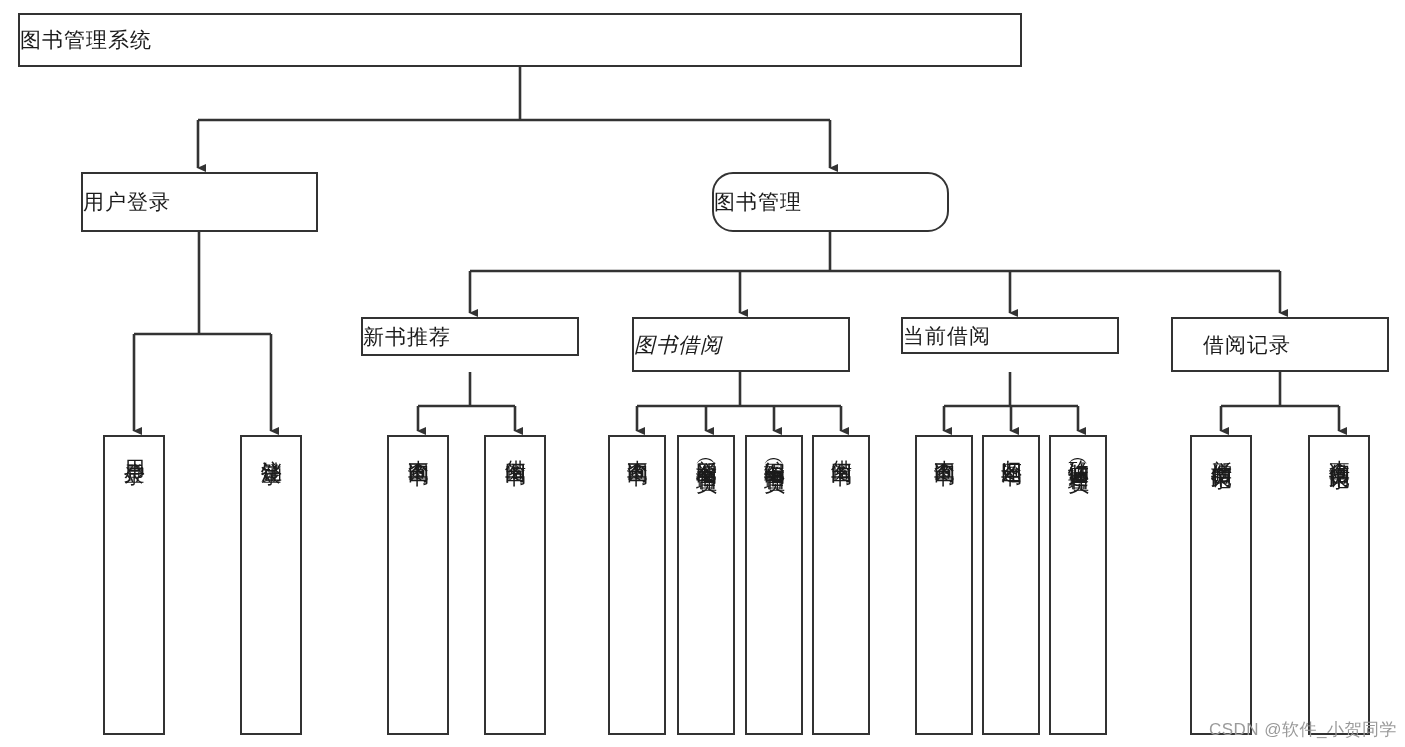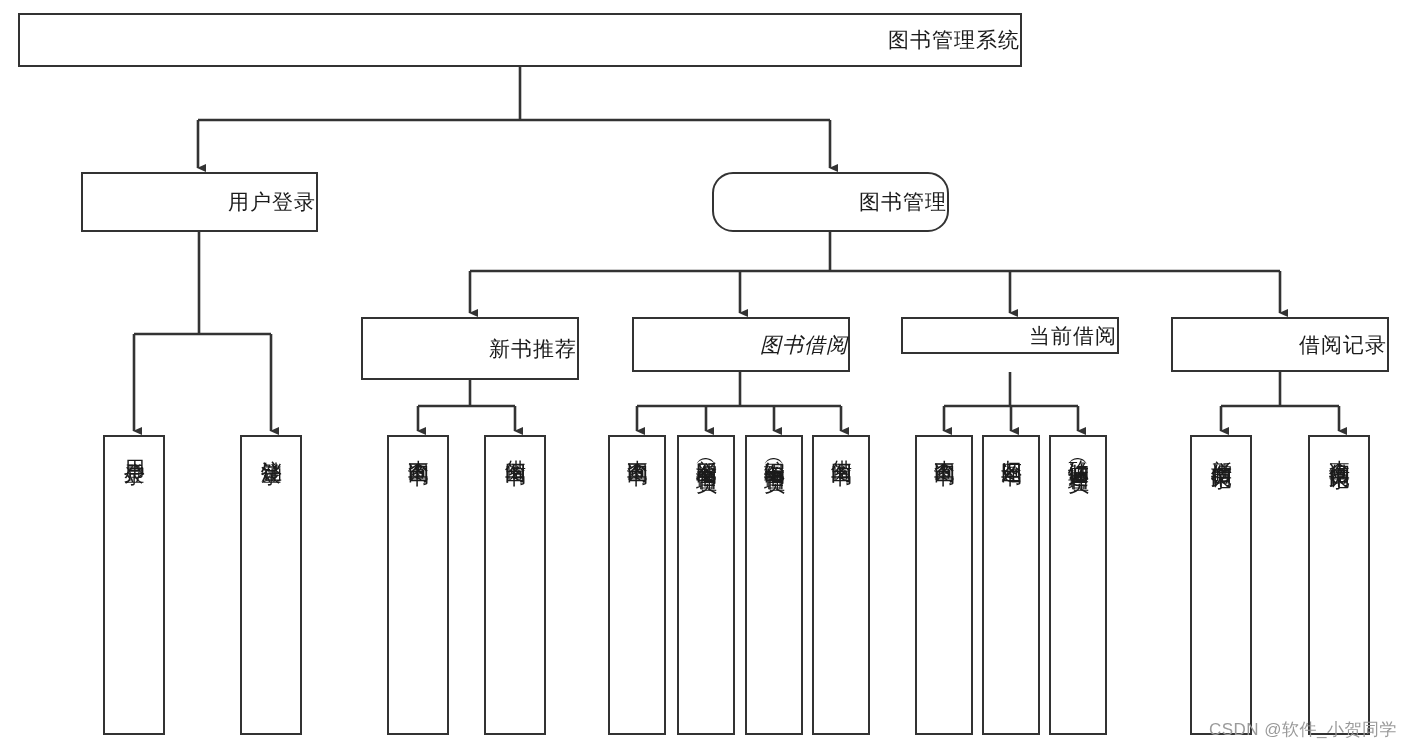--- a/index.html
+++ b/index.html
@@ -25,21 +25,21 @@
     height: 747px;
     pointer-events: none;
   }
   .node {
     position: absolute;
     box-sizing: border-box;
     background: #ffffff;
     border: 2px solid #333333;
     display: flex;
     align-items: center;
-    justify-content: flex-end;
+    justify-content: flex-start;
     color: #1b1b1b;
   }
   .node.horizontal {
     font-size: 21px;
     letter-spacing: 1px;
   }
   .node.vertical {
     align-items: flex-start;
     justify-content: center;
     padding-top: 6px;
@@ -124,30 +124,30 @@
     <span>图书管理系统</span>
   </div>
 
   <div class="node horizontal" style="left:81px; top:172px; width:237px; height:60px;">
     <span>用户登录</span>
   </div>
   <div class="node horizontal" style="left:712px; top:172px; width:237px; height:60px;border-radius:21px;">
     <span>图书管理</span>
   </div>
 
-  <div class="node horizontal" style="left:361px; top:317px; width:218px; height:63px;">
+  <div class="node horizontal" style="left:361px; top:317px; width:218px; height:39px;">
     <span>新书推荐</span>
   </div>
   <div class="node horizontal" style="left:632px; top:317px; width:218px; height:55px;font-style:italic;">
     <span>图书借阅</span>
   </div>
   <div class="node horizontal" style="left:901px; top:317px; width:218px; height:37px;">
     <span>当前借阅</span>
   </div>
-  <div class="node horizontal" style="left:1171px; top:317px; width:218px; height:55px;">
+  <div class="node horizontal" style="left:1171px; top:317px; width:218px; height:55px;padding-left:30px;">
     <span>借阅记录</span>
   </div>
 
   <div class="node vertical" style="left:103px; top:435px; width:62px; height:300px;">
     <span class="vtext">用户登录</span>
   </div>
   <div class="node vertical" style="left:240px; top:435px; width:62px; height:300px;">
     <span class="vtext">注销登录</span>
   </div>
 

